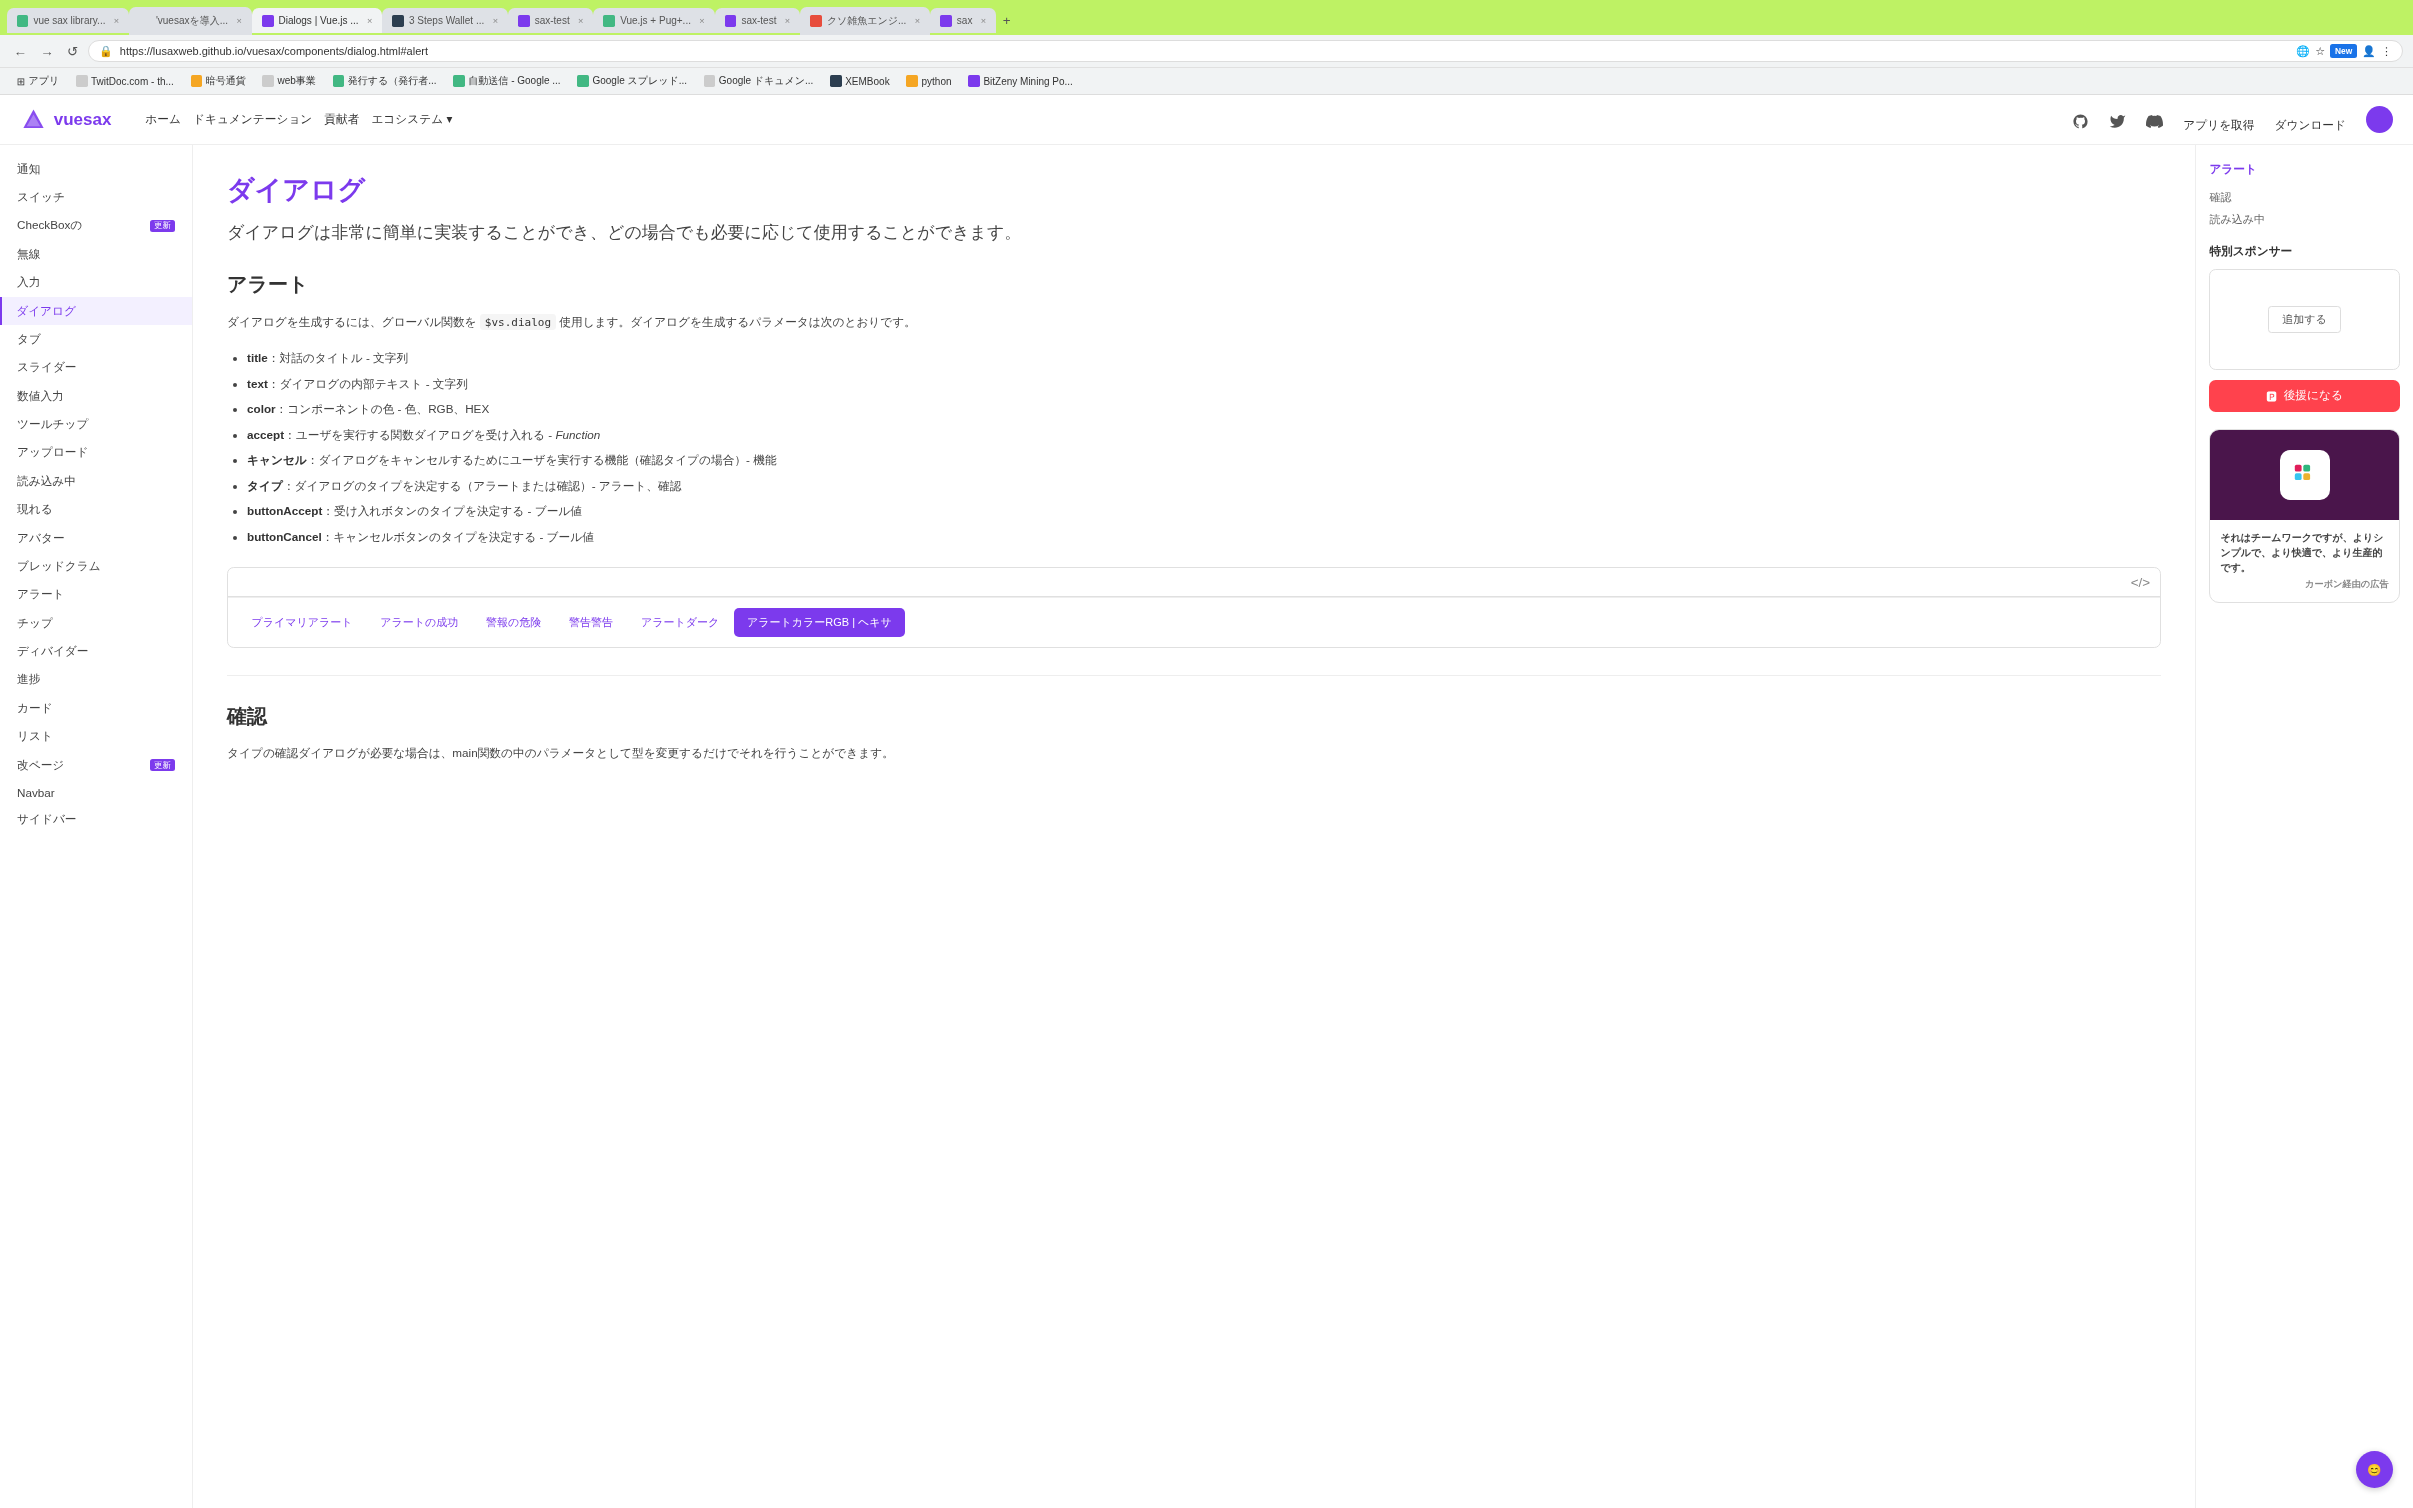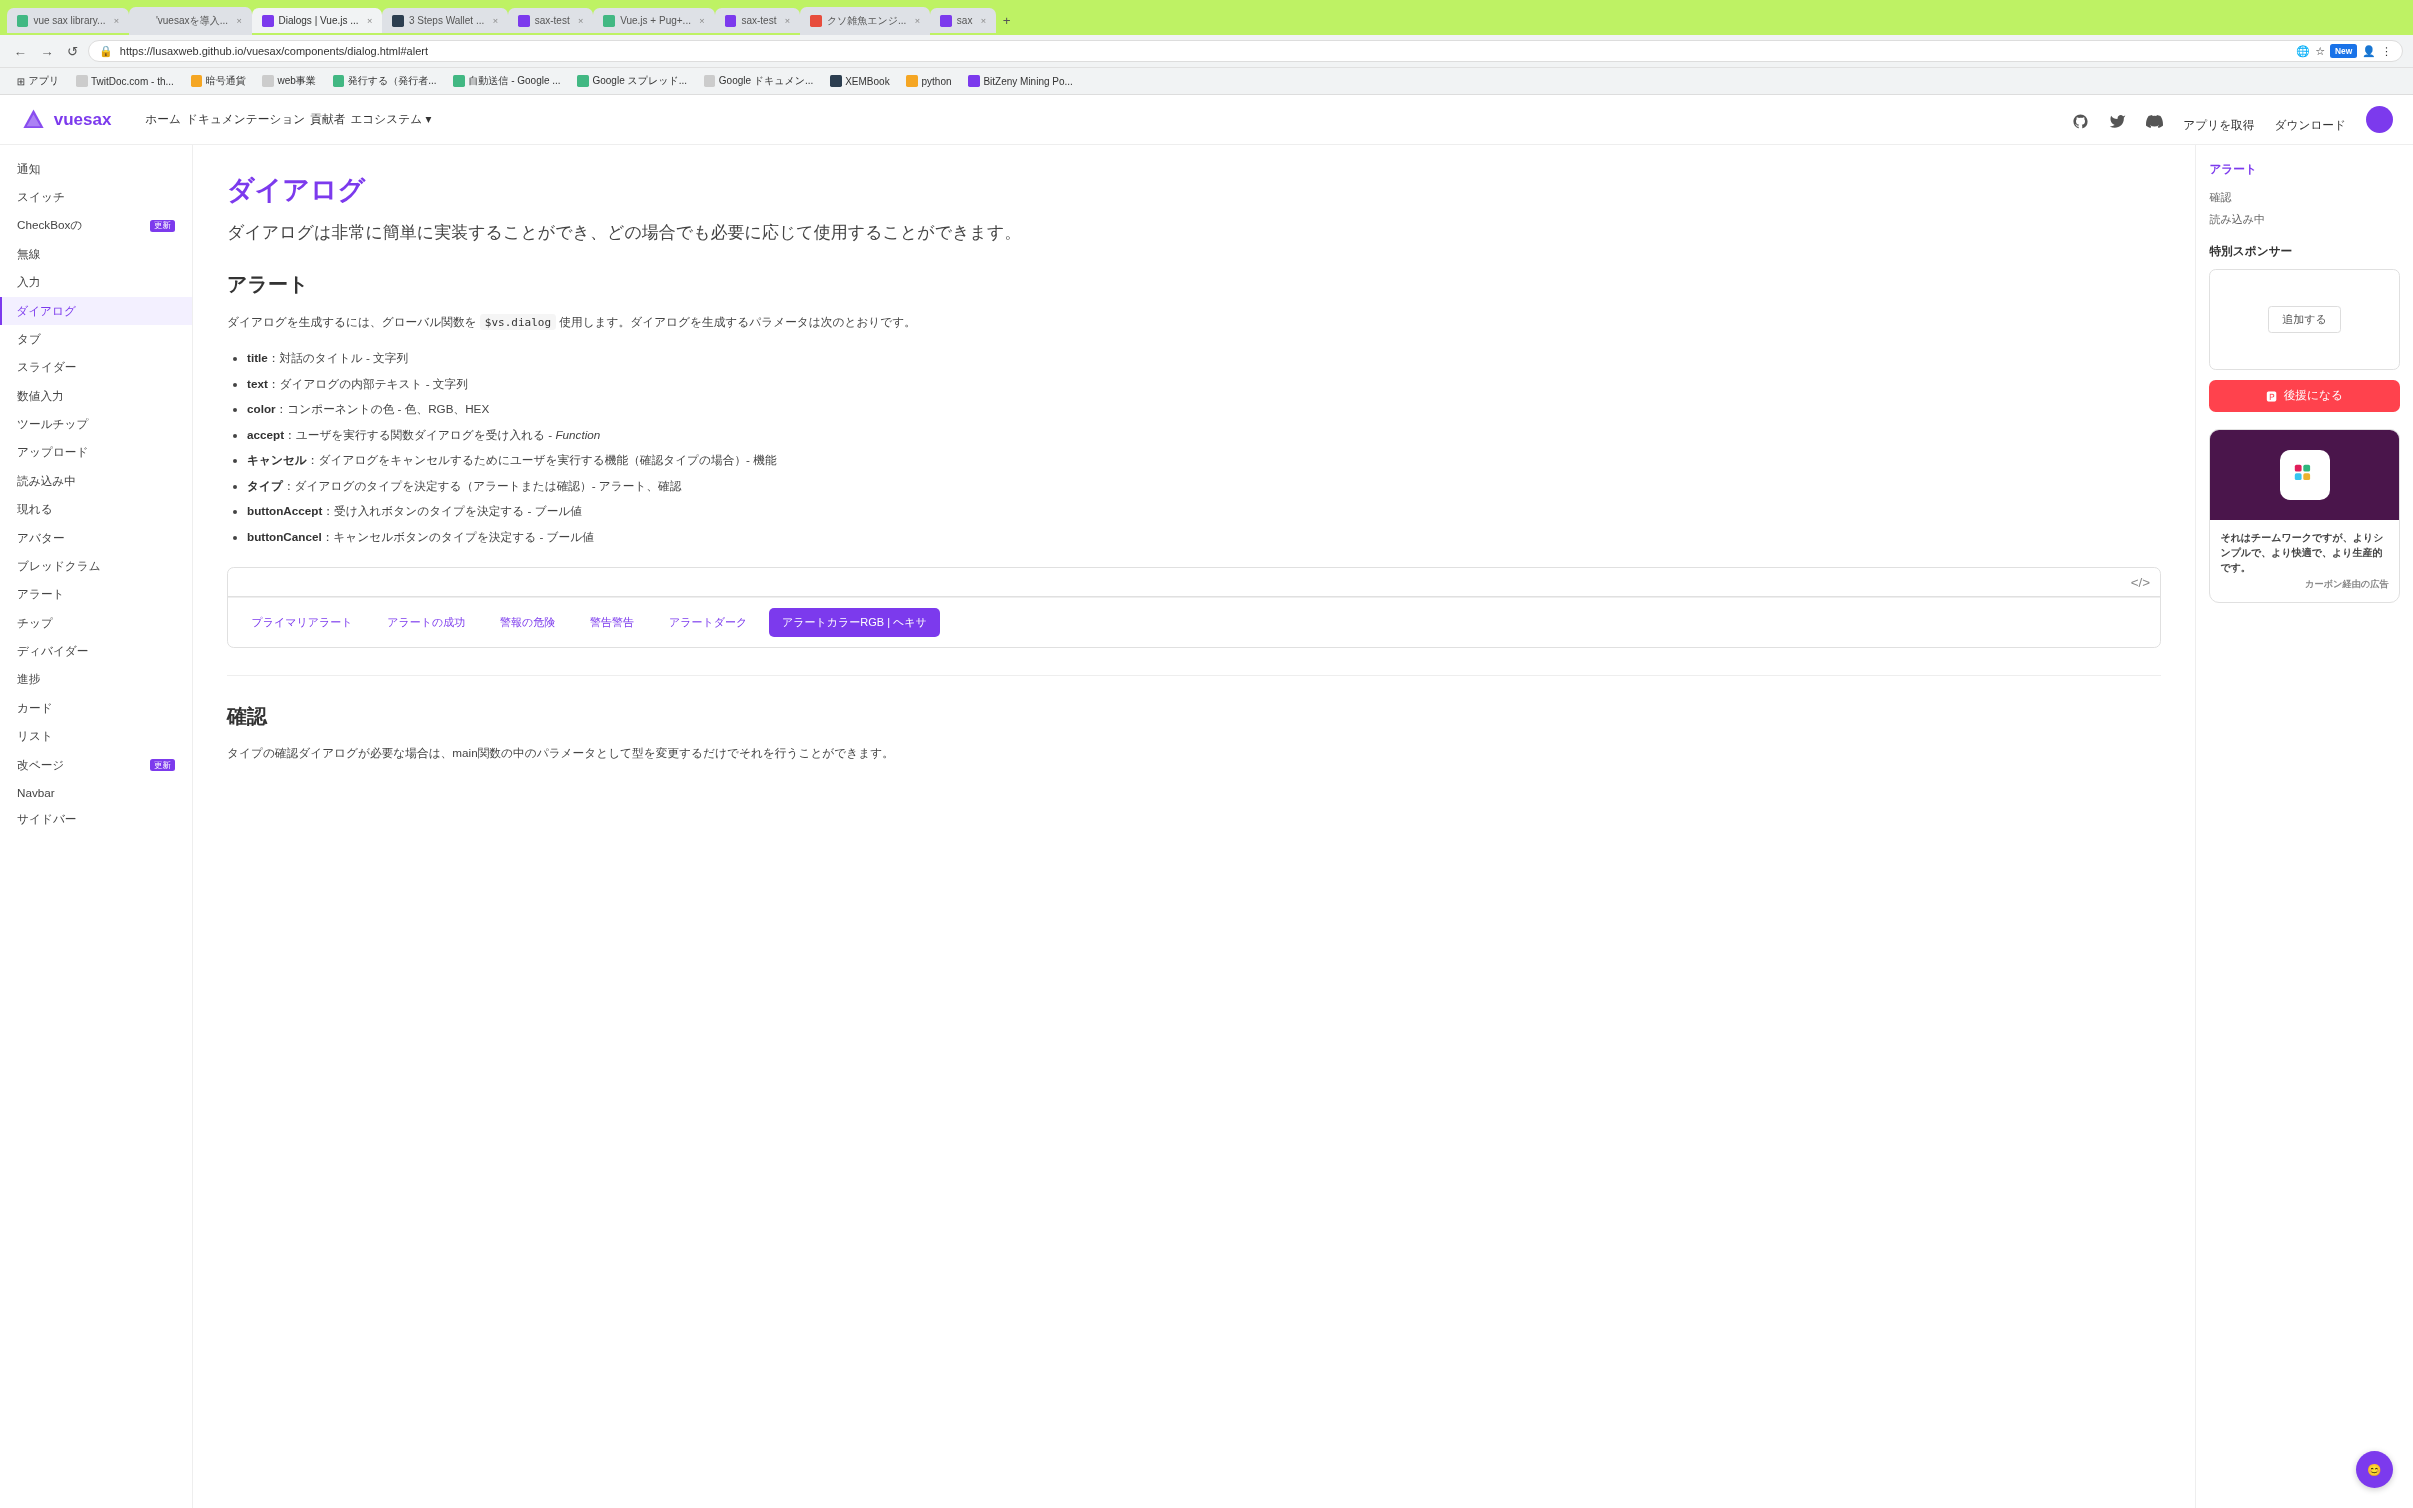--- a/index.html
+++ b/index.html
@@ -20,21 +20,21 @@
     .url-icons { display: flex; gap: 5px; align-items: center; }
     .bookmarks-bar { display: flex; align-items: center; padding: 3.4px 10px; gap: 3.4px; border-top: 0.8px solid #e0e0e0; overflow: hidden; }
     .bm-item { display: flex; align-items: center; gap: 3.4px; padding: 2.5px 6.7px; border-radius: 3.4px; font-size: 10px; color: #333; cursor: pointer; white-space: nowrap; }
     .bm-icon { width: 11.7px; height: 11.7px; border-radius: 1.7px; background: #ccc; flex-shrink: 0; }
 
     
     .app-layout { display: flex; flex-direction: column; height: calc(100vh - 92px); }
     .site-header { display: flex; align-items: center; padding: 0 20px; height: 50px; border-bottom: 0.8px solid #eee; background: #fff; z-index: 10; }
     .logo { display: flex; align-items: center; gap: 6.7px; font-size: 17px; font-weight: bold; color: #7c3aed; margin-right: 34px; text-decoration: none; }
     .logo-icon { width: 27px; height: 27px; }
-    .header-nav { display: flex; gap: 5px; align-items: flex-start; flex: 1; }
+    .header-nav { display: flex; gap: 12px; align-items: flex-start; flex: 1; }
     .nav-link { color: #333; text-decoration: none; font-size: 11.7px; }
     .header-right { display: flex; align-items: flex-end; gap: 20px; margin-left: auto; }
     .header-icon { color: #555; font-size: 15px; cursor: pointer; }
     .download-btn { background: none; border: none; font-size: 11.7px; color: #333; cursor: pointer; }
     .app-btn { background: none; border: none; font-size: 11.7px; color: #333; cursor: pointer; }
     .user-avatar { width: 27px; height: 27px; border-radius: 50%; background: #7c3aed; }
 
     
     .content-layout { display: flex; flex: 1; overflow: hidden; }
     
@@ -52,21 +52,21 @@
     .section-desc { font-size: 11.7px; color: #444; margin-bottom: 13.4px; line-height: 1.7; }
     code.inline { background: #f5f5f5; padding: 1.7px 5px; border-radius: 3.4px; font-family: monospace; font-size: 11px; color: #333; }
     .params-list { list-style: disc; padding-left: 20px; margin-bottom: 17px; }
     .params-list li { padding: 3.4px 0; font-size: 11.7px; color: #444; line-height: 1.6; }
     .params-list li strong { color: #333; }
 
     .code-block { border: 0.8px solid #e0e0e0; border-radius: 6.7px; margin-bottom: 17px; }
     .code-toolbar { display: flex; justify-content: flex-end; padding: 6.7px 10px; border-bottom: 0.8px solid #e0e0e0; }
     .code-icon { color: #888; cursor: pointer; font-size: 13.4px; }
 
-    .tabs-row { display: flex; gap: 8px; flex-wrap: wrap; padding: 10px; border-top: 0.8px solid #eee; }
+    .tabs-row { display: flex; gap: 1px; flex-wrap: wrap; padding: 10px; border-top: 0.8px solid #eee; }
     .demo-tab { padding: 6.7px 13.4px; border-radius: 5px; font-size: 11px; cursor: pointer; border: none; background: none; color: #7c3aed; }
     .demo-tab.active-tab { background: #7c3aed; color: #fff; }
 
     .section-divider { border: none; border-top: 0.8px solid #eee; margin: 27px 0; }
 
     
     .right-sidebar { width: 218px; flex-shrink: 0; border-left: 0.8px solid #eee; overflow-y: auto; padding: 17px 13.4px; }
     .toc-title { font-size: 11.7px; font-weight: bold; color: #7c3aed; margin-bottom: 10px; }
     .toc-item { font-size: 11px; color: #666; padding: 3.4px 0; cursor: pointer; }
     .sponsor-section { margin-top: 13.4px; }

